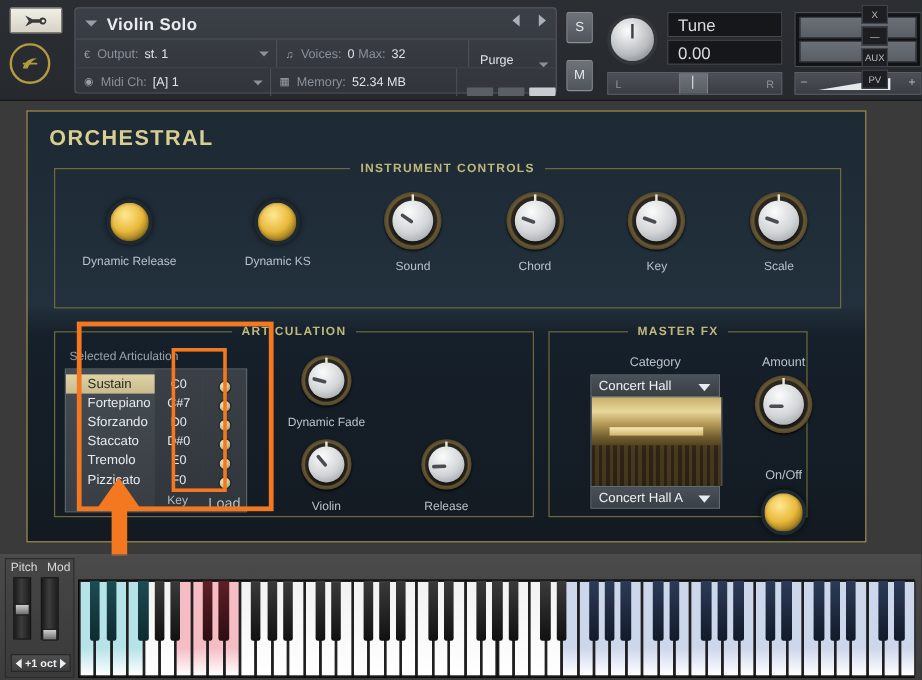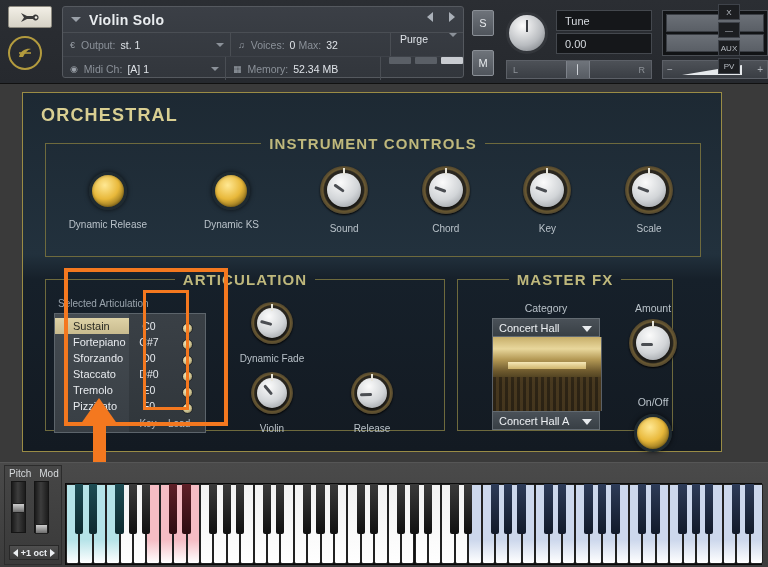--- a/index.html
+++ b/index.html
@@ -31,42 +31,42 @@
   .narrow{width:0;height:0;border-top:5px solid transparent;border-bottom:5px solid transparent;}
   .narrow.l{border-right:6px solid #aab0b8;}
   .narrow.r{border-left:6px solid #aab0b8;}
 
   .rowline{display:flex;height:23px;align-items:center;border-bottom:1px solid #3e4249;}
   .rowline.last{border-bottom:none;}
   .cellA{width:168px;display:flex;align-items:center;position:relative;
          border-right:1px solid #4a4e54;height:100%;box-sizing:border-box;}
   .cellB{width:160px;display:flex;align-items:center;position:relative;
          border-right:1px solid #4a4e54;height:100%;box-sizing:border-box;}
-  .cellC{flex:1;display:flex;align-items:flex-start;position:relative;height:100%;}
+  .cellC{flex:1;display:flex;align-items:flex-end;position:relative;height:100%;}
   .lbl{color:#8b9199;font-size:10.5px;margin-left:6px;}
   .val{color:#dfe3e8;font-size:10.5px;margin-left:5px;}
   .micon{color:#9aa0a8;font-size:9px;margin-left:7px;}
   .dd{position:absolute;right:6px;width:0;height:0;border-left:4px solid transparent;
       border-right:4px solid transparent;border-top:4px solid #8b9199;}
   .purgebars{display:flex;gap:4px;margin-left:8px;}
   .pbar{width:22px;height:7px;background:#5a5f66;border-radius:1px;}
   .pbar.on{background:#c9ccd1;}
 
   
   .hdr-right{position:absolute;left:472px;top:6px;width:256px;height:72px;}
   .smbtn{position:absolute;width:20px;height:24px;background:linear-gradient(#6e737a,#50555c);
          border:1px solid #8a8f96;border-radius:2px;color:#e6e9ec;font-size:11px;
          display:flex;align-items:center;justify-content:center;}
   .tuneknob{position:absolute;left:34px;top:6px;width:42px;height:42px;border-radius:50%;
             background:radial-gradient(circle at 38% 30%,#fcfcfc,#b9bcc0 58%,#6d7177 100%);
             border:3px solid #33363b;box-sizing:border-box;}
   .tuneknob i{position:absolute;left:50%;top:5px;width:2px;height:12px;background:#3b3e43;
               margin-left:-1px;display:block;}
   .tunebox{position:absolute;left:84px;width:96px;height:21px;background:#15171a;
-           border:1px solid #44484e;box-sizing:border-box;color:#d7dbe0;font-size:11px;
+           border:1px solid #44484e;box-sizing:border-box;color:#d7dbe0;font-size:14px;
            display:flex;align-items:center;padding-left:8px;}
   .panbar{position:absolute;left:34px;top:54px;width:146px;height:19px;
           background:linear-gradient(#4d5157,#3a3e44);border:1px solid #5c6067;box-sizing:border-box;
           display:flex;align-items:center;justify-content:space-between;color:#8d9298;font-size:9px;}
   .panmid{width:22px;height:17px;background:linear-gradient(#6f747b,#585d64);
           border-left:1px solid #7d828a;border-right:1px solid #7d828a;
           display:flex;align-items:center;justify-content:center;color:#dfe3e8;font-size:9px;}
   .meterbox{position:absolute;left:190px;top:4px;width:106px;height:46px;background:#111315;
             border:1px solid #4a4e54;box-sizing:border-box;padding:3px;}
   .meterrow{height:18px;background:linear-gradient(#6b7077,#5a5f66);margin-bottom:2px;
@@ -79,21 +79,21 @@
           color:#b9bec4;font-size:8px;display:flex;align-items:center;justify-content:center;margin-bottom:2px;}
 
   
   .panel{position:absolute;left:22px;top:92px;width:700px;height:360px;
          background:linear-gradient(180deg,#1d2933 0%,#22313d 45%,#16202a 52%,#131a22 100%);
          border:1px solid #9a8c45;box-sizing:border-box;}
   .panel-title{position:absolute;left:18px;top:12px;color:#d9cf92;font-size:18px;
                letter-spacing:1.2px;font-weight:bold;}
 
   fieldset.grp{position:absolute;border:1px solid #6e6a3d;margin:0;padding:0;box-sizing:border-box;}
-  fieldset.grp > legend{color:#bfb87c;font-size:15px;letter-spacing:1.1px;font-weight:bold;
+  fieldset.grp > legend{color:#bfb87c;font-size:10px;letter-spacing:1.1px;font-weight:bold;
                         padding:0 8px;margin-left:auto;margin-right:auto;}
 
   .g-instr{left:22px;top:42px;width:656px;height:122px;}
   .g-art{left:22px;top:178px;width:400px;height:160px;}
   .g-fx{left:434px;top:178px;width:216px;height:160px;}
 
   .knobs-row{display:flex;justify-content:space-around;align-items:flex-start;padding-top:14px;}
   .kwrap{display:flex;flex-direction:column;align-items:center;width:88px;}
   .knob{position:relative;width:48px;height:48px;border-radius:50%;
         background:radial-gradient(circle at 50% 50%,#2a2720 58%,#6b5a33 62%,#3a3428 78%,#1c1a16 100%);
@@ -125,21 +125,21 @@
             background:linear-gradient(#3a4046,#30363b);}
   .krow{height:16px;line-height:16px;color:#e7eaee;font-size:10.5px;}
   .col-load{flex:1;padding-top:4px;display:flex;flex-direction:column;align-items:center;
             background:linear-gradient(#3a4046,#30363b);}
   .lled{width:11px;height:11px;border-radius:50%;margin-top:5px;
         background:radial-gradient(circle at 38% 32%,#f2e7bb,#c9bf8e 55%,#6d6545 100%);
         border:1px solid #23272b;box-sizing:border-box;}
   .footrow{position:absolute;left:0;top:122px;width:152px;display:flex;}
   .foot-sp{width:74px;}
   .foot-key{width:40px;text-align:center;color:#b5bcc3;font-size:10px;}
-  .foot-load{flex:1;text-align:left;color:#b5bcc3;font-size:10px;}
+  .foot-load{flex:1;text-align:center;color:#b5bcc3;font-size:12px;}
 
   .artknobs{position:absolute;left:176px;top:14px;width:210px;}
   .artknobs .gridk{display:flex;}
   .akw{width:100px;display:flex;flex-direction:column;align-items:center;margin-bottom:8px;}
   .akw .knob{width:42px;height:42px;}
   .akw .knob:after{left:6px;top:6px;width:30px;height:30px;}
 
   
   .fx-cat{position:absolute;left:34px;top:14px;width:108px;text-align:center;
           color:#b9c2c9;font-size:10.5px;}

